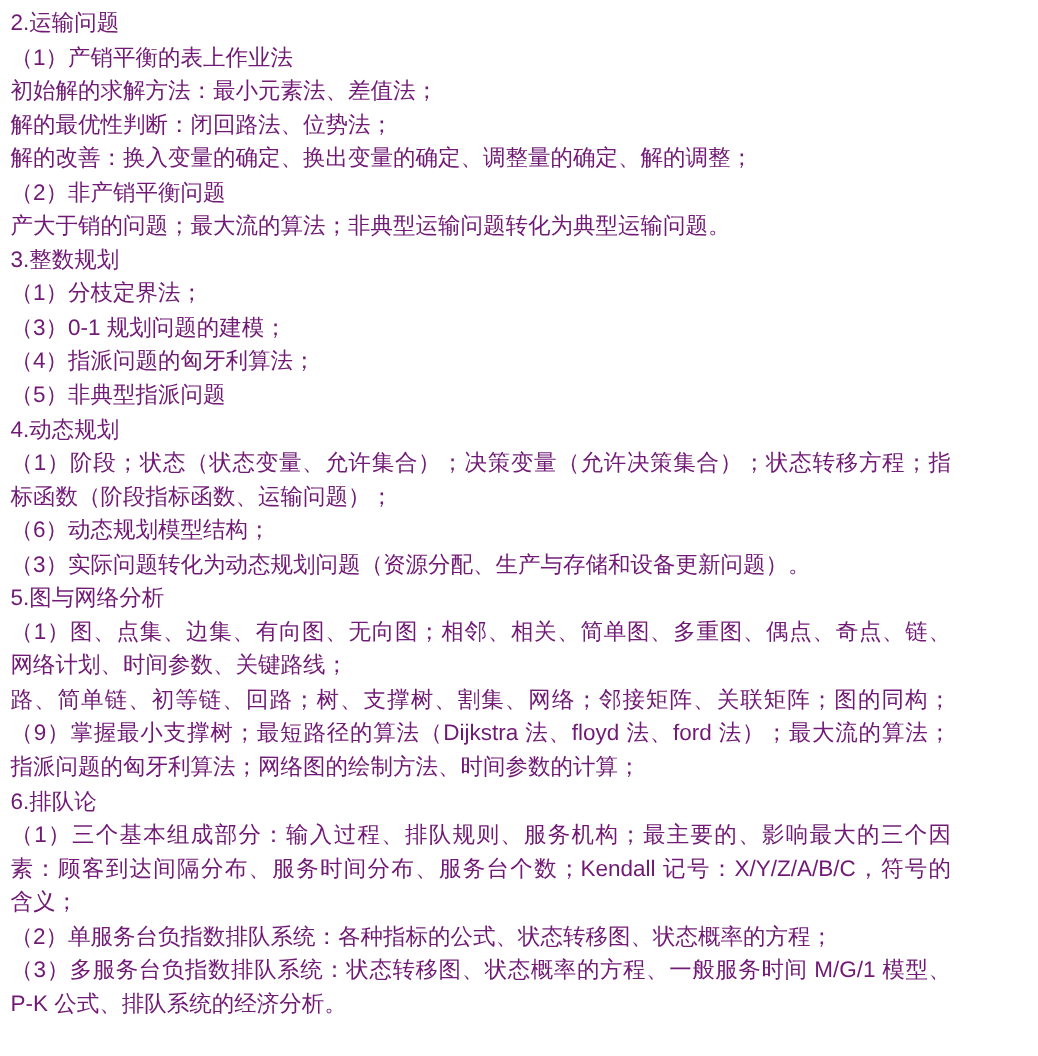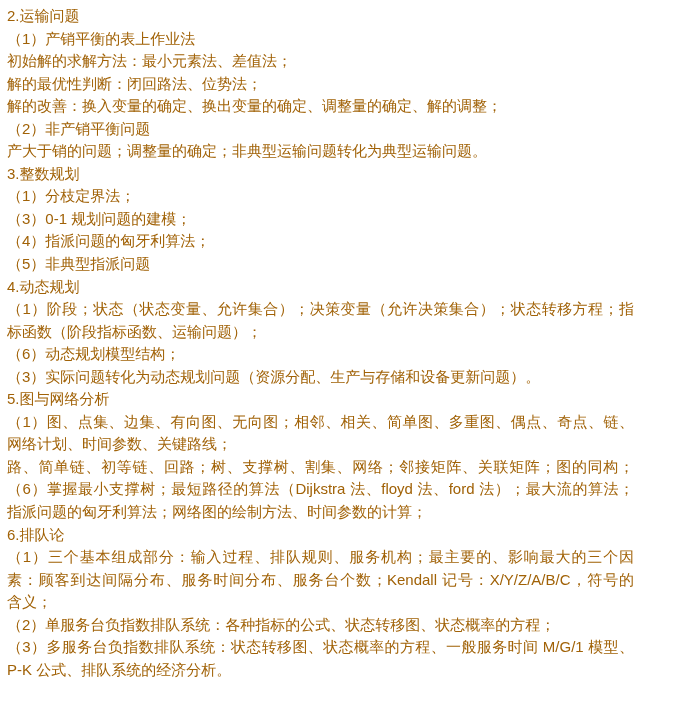--- a/index.html
+++ b/index.html
@@ -10,21 +10,21 @@
     height: 704px;
     overflow: hidden;
   }
   .page {
     box-sizing: border-box;
     width: 692px;
     height: 704px;
     padding: 5px 58px 0 7px;
     font-family: "Liberation Sans", sans-serif;
     font-size: 15px;
-    color: #a16207;
+    color: #701a75;
     background: #ffffff;
   }
   .line {
     line-height: 22.55px;
     height: 22.55px;
     white-space: nowrap;
     overflow: visible;
   }
   
   .jl {
@@ -36,36 +36,36 @@
 </head>
 <body>
 
 <div class="page">
   <div class="line">2.运输问题</div>
   <div class="line">（1）产销平衡的表上作业法</div>
   <div class="line">初始解的求解方法：最小元素法、差值法；</div>
   <div class="line">解的最优性判断：闭回路法、位势法；</div>
   <div class="line">解的改善：换入变量的确定、换出变量的确定、调整量的确定、解的调整；</div>
   <div class="line">（2）非产销平衡问题</div>
-  <div class="line">产大于销的问题；调整量的确定；非典型运输问题转化为典型运输问题。</div>
+  <div class="line">产大于销的问题；最大流的算法；非典型运输问题转化为典型运输问题。</div>
   <div class="line">3.整数规划</div>
   <div class="line">（1）分枝定界法；</div>
   <div class="line">（3）0-1 规划问题的建模；</div>
   <div class="line">（4）指派问题的匈牙利算法；</div>
   <div class="line">（5）非典型指派问题</div>
   <div class="line">4.动态规划</div>
   <div class="line jl">（1）阶段；状态（状态变量、允许集合）；决策变量（允许决策集合）；状态转移方程；指</div>
   <div class="line">标函数（阶段指标函数、运输问题）；</div>
   <div class="line">（6）动态规划模型结构；</div>
   <div class="line">（3）实际问题转化为动态规划问题（资源分配、生产与存储和设备更新问题）。</div>
   <div class="line">5.图与网络分析</div>
   <div class="line jl">（1）图、点集、边集、有向图、无向图；相邻、相关、简单图、多重图、偶点、奇点、链、</div>
   <div class="line">网络计划、时间参数、关键路线；</div>
   <div class="line jl">路、简单链、初等链、回路；树、支撑树、割集、网络；邻接矩阵、关联矩阵；图的同构；</div>
-  <div class="line jl">（6）掌握最小支撑树；最短路径的算法（Dijkstra 法、floyd 法、ford 法）；最大流的算法；</div>
+  <div class="line jl">（9）掌握最小支撑树；最短路径的算法（Dijkstra 法、floyd 法、ford 法）；最大流的算法；</div>
   <div class="line">指派问题的匈牙利算法；网络图的绘制方法、时间参数的计算；</div>
   <div class="line">6.排队论</div>
   <div class="line jl">（1）三个基本组成部分：输入过程、排队规则、服务机构；最主要的、影响最大的三个因</div>
   <div class="line jl">素：顾客到达间隔分布、服务时间分布、服务台个数；Kendall 记号：X/Y/Z/A/B/C，符号的</div>
   <div class="line">含义；</div>
   <div class="line">（2）单服务台负指数排队系统：各种指标的公式、状态转移图、状态概率的方程；</div>
   <div class="line jl">（3）多服务台负指数排队系统：状态转移图、状态概率的方程、一般服务时间 M/G/1 模型、</div>
   <div class="line">P-K 公式、排队系统的经济分析。</div>
 </div>
 

